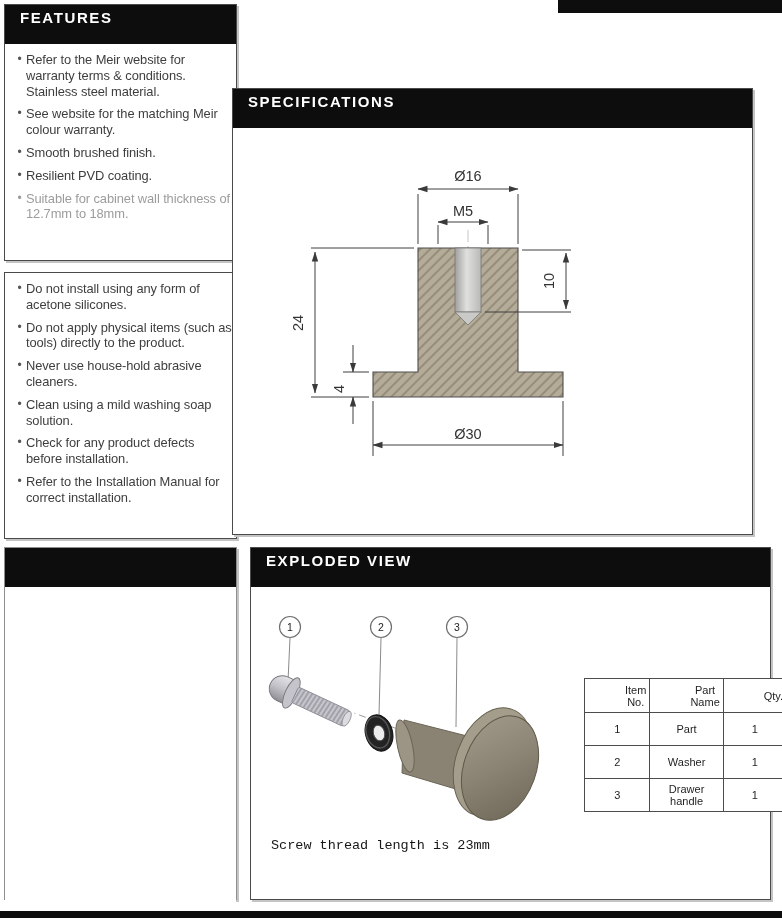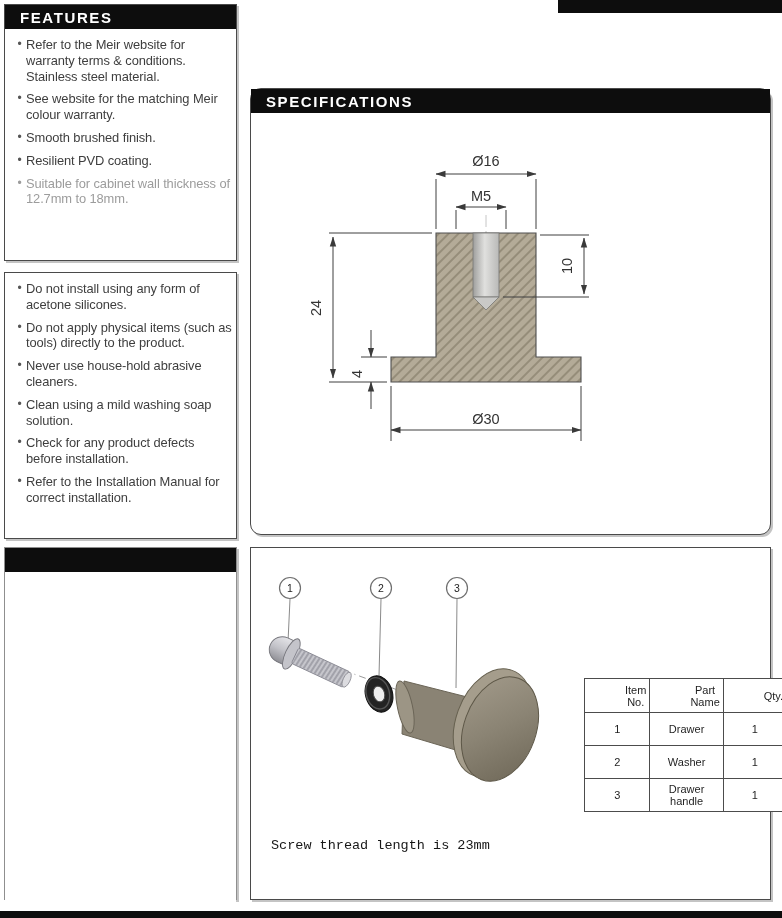--- a/index.html
+++ b/index.html
@@ -1,21 +1,21 @@
 <!DOCTYPE html>
 <html><head>
 <meta charset="utf-8">
 <style>
   html,body{margin:0;padding:0;background:#ffffff;}
   .page{position:relative;width:782px;height:918px;background:#fff;overflow:hidden;
         font-family:"Liberation Sans",sans-serif;}
   .panel{position:absolute;background:#fff;border:1px solid #4a4a4a;
          box-shadow:2px 2px 0 #c4c4c4;box-sizing:border-box;}
   .panel-header{background:#0d0d0d;color:#fff;font-weight:bold;
-                font-size:15px;letter-spacing:1.6px;height:24px;line-height:26px;
+                font-size:15px;letter-spacing:1.6px;height:39px;line-height:26px;
                 padding-left:15px;overflow:hidden;}
   .bullets{list-style:none;margin:0;padding:8px 4px 6px 8px;}
   .bullets li{display:flex;font-size:12.9px;line-height:15.8px;color:#3e3e3e;
               margin-bottom:7px;letter-spacing:-0.1px;}
   .bullets li .dot{width:13px;flex:0 0 13px;color:#555;font-size:12px;line-height:15.8px;text-align:center;}
   .bullets li.muted, .bullets li.muted .dot{color:#9c9c9c;}
   .strip-top-right{position:absolute;left:558px;top:0;width:224px;height:13px;background:#0d0d0d;}
   .bottom-bar{position:absolute;left:0;top:911px;width:782px;height:7px;background:#0d0d0d;}
   .panel-empty-body{height:100%;background:#fff;}
   #panel-empty{border:1px solid #8f8f8f;}
@@ -95,21 +95,21 @@
     </ul>
   </section>
 
   <section class="panel" id="panel-empty" style="left:4px;top:547px;width:233px;height:353px;">
     <div class="panel-header">
       <span></span>
     </div>
     <div class="panel-empty-body"></div>
   </section>
 
-  <section class="panel" style="left:250px;top:88px;width:521px;height:447px;border-radius:11px;">
+  <section class="panel" style="left:232px;top:88px;width:521px;height:447px;">
     <div class="panel-header">
       <span>SPECIFICATIONS</span>
     </div>
 
     <svg width="521" height="419" viewBox="0 0 521 419">
       <defs>
         <pattern id="hatch" width="7" height="7" patternUnits="userSpaceOnUse" patternTransform="rotate(45)">
           <rect width="7" height="7" fill="#b4ab98"></rect>
           <line x1="1" y1="0" x2="1" y2="7" stroke="#857d69" stroke-width="1.3"></line>
         </pattern>
@@ -168,20 +168,23 @@
       <g stroke="#3f3f3f" stroke-width="1">
         <line x1="140" y1="273" x2="140" y2="328"></line>
         <line x1="330" y1="273" x2="330" y2="328"></line>
         <line x1="140" y1="317" x2="330" y2="317" marker-start="url(#arr)" marker-end="url(#arr)"></line>
       </g>
       <text x="235" y="311" font-size="14.5" fill="#333" text-anchor="middle">Ø30</text>
     </svg>
   </section>
 
   <section class="panel" style="left:250px;top:547px;width:521px;height:353px;">
+    <div class="panel-header">
+      <span>EXPLODED VIEW</span>
+    </div>
 
     <svg width="521" height="325" viewBox="0 0 521 325">
       <defs>
         <linearGradient id="metalG" x1="0" y1="0" x2="0" y2="1">
           <stop offset="0" stop-color="#e4e4e8"></stop>
           <stop offset="0.5" stop-color="#c2c2c8"></stop>
           <stop offset="1" stop-color="#8f8f95"></stop>
         </linearGradient>
         <linearGradient id="faceG" x1="0" y1="0" x2="0.7" y2="1">
           <stop offset="0" stop-color="#a39b8b"></stop>
@@ -241,21 +244,21 @@
       <thead>
         <tr>
           <th class="c-item">Item No.</th>
           <th>Part Name</th>
           <th class="c-qty">Qty.</th>
         </tr>
       </thead>
       <tbody>
         <tr>
           <td>1</td>
-          <td>Drawer</td>
+          <td>Part</td>
           <td>1</td>
         </tr>
         <tr>
           <td>2</td>
           <td>Washer</td>
           <td>1</td>
         </tr>
         <tr>
           <td>3</td>
           <td>Drawer handle</td>

